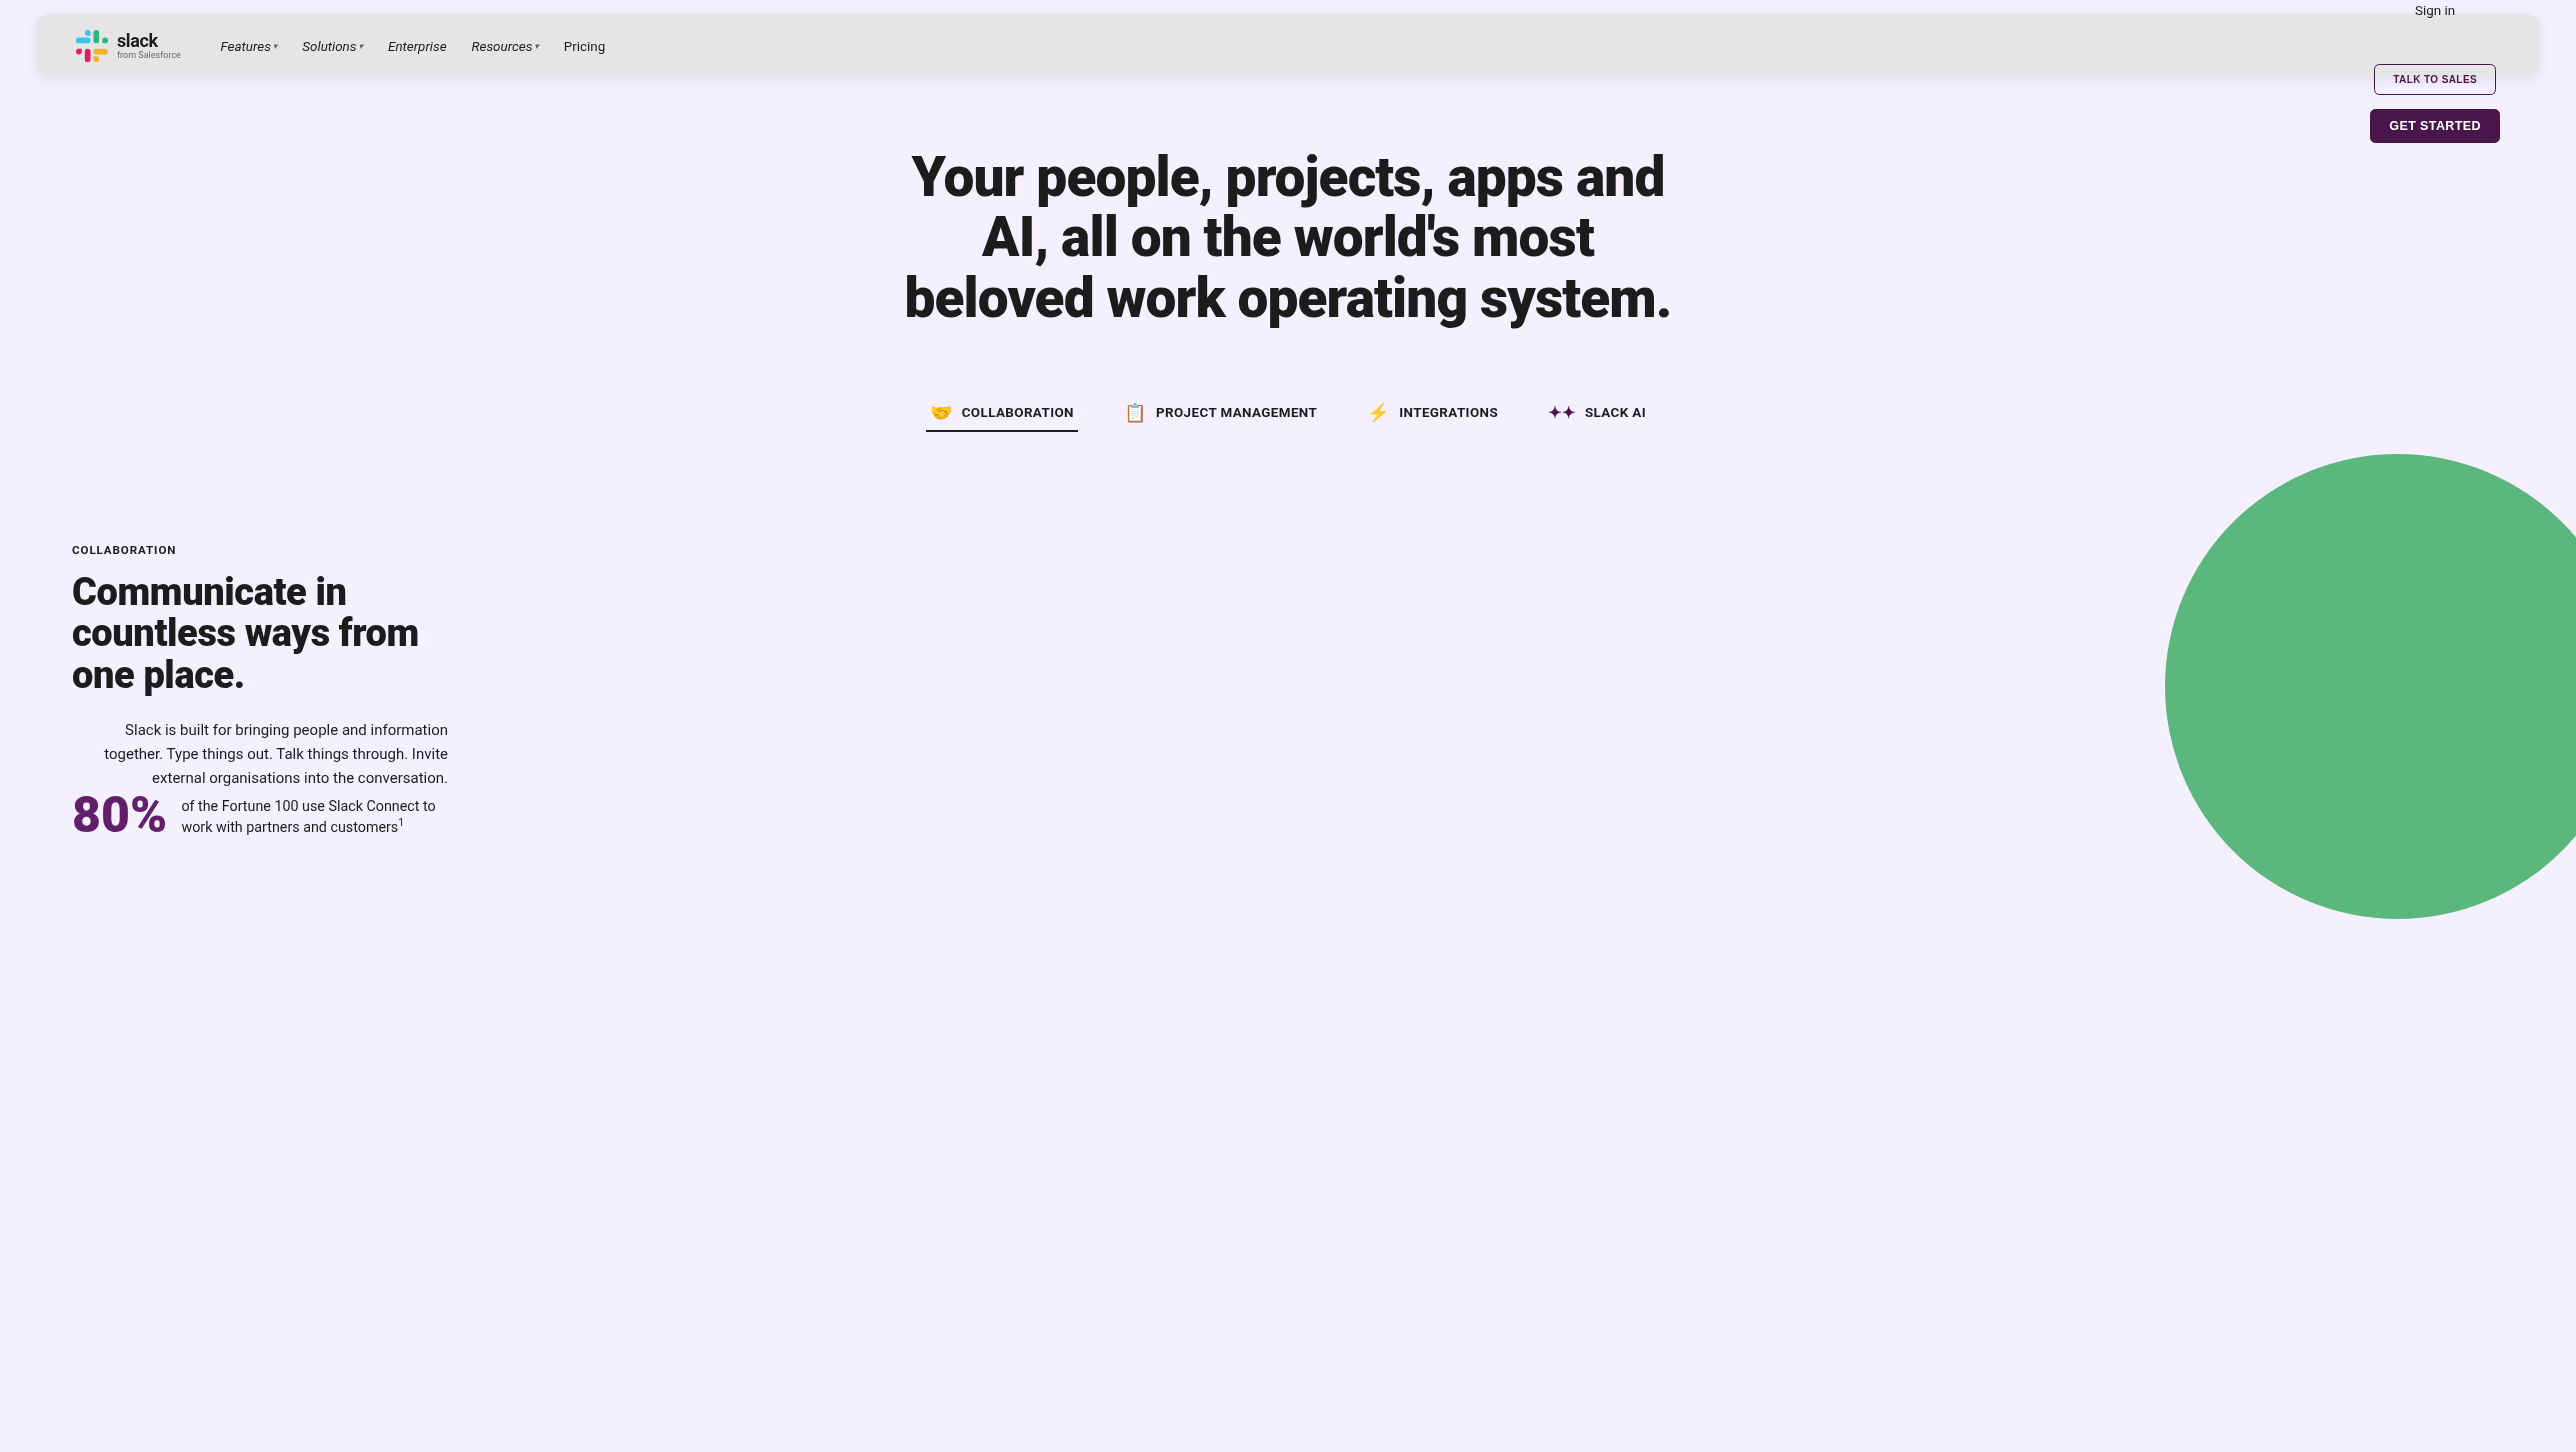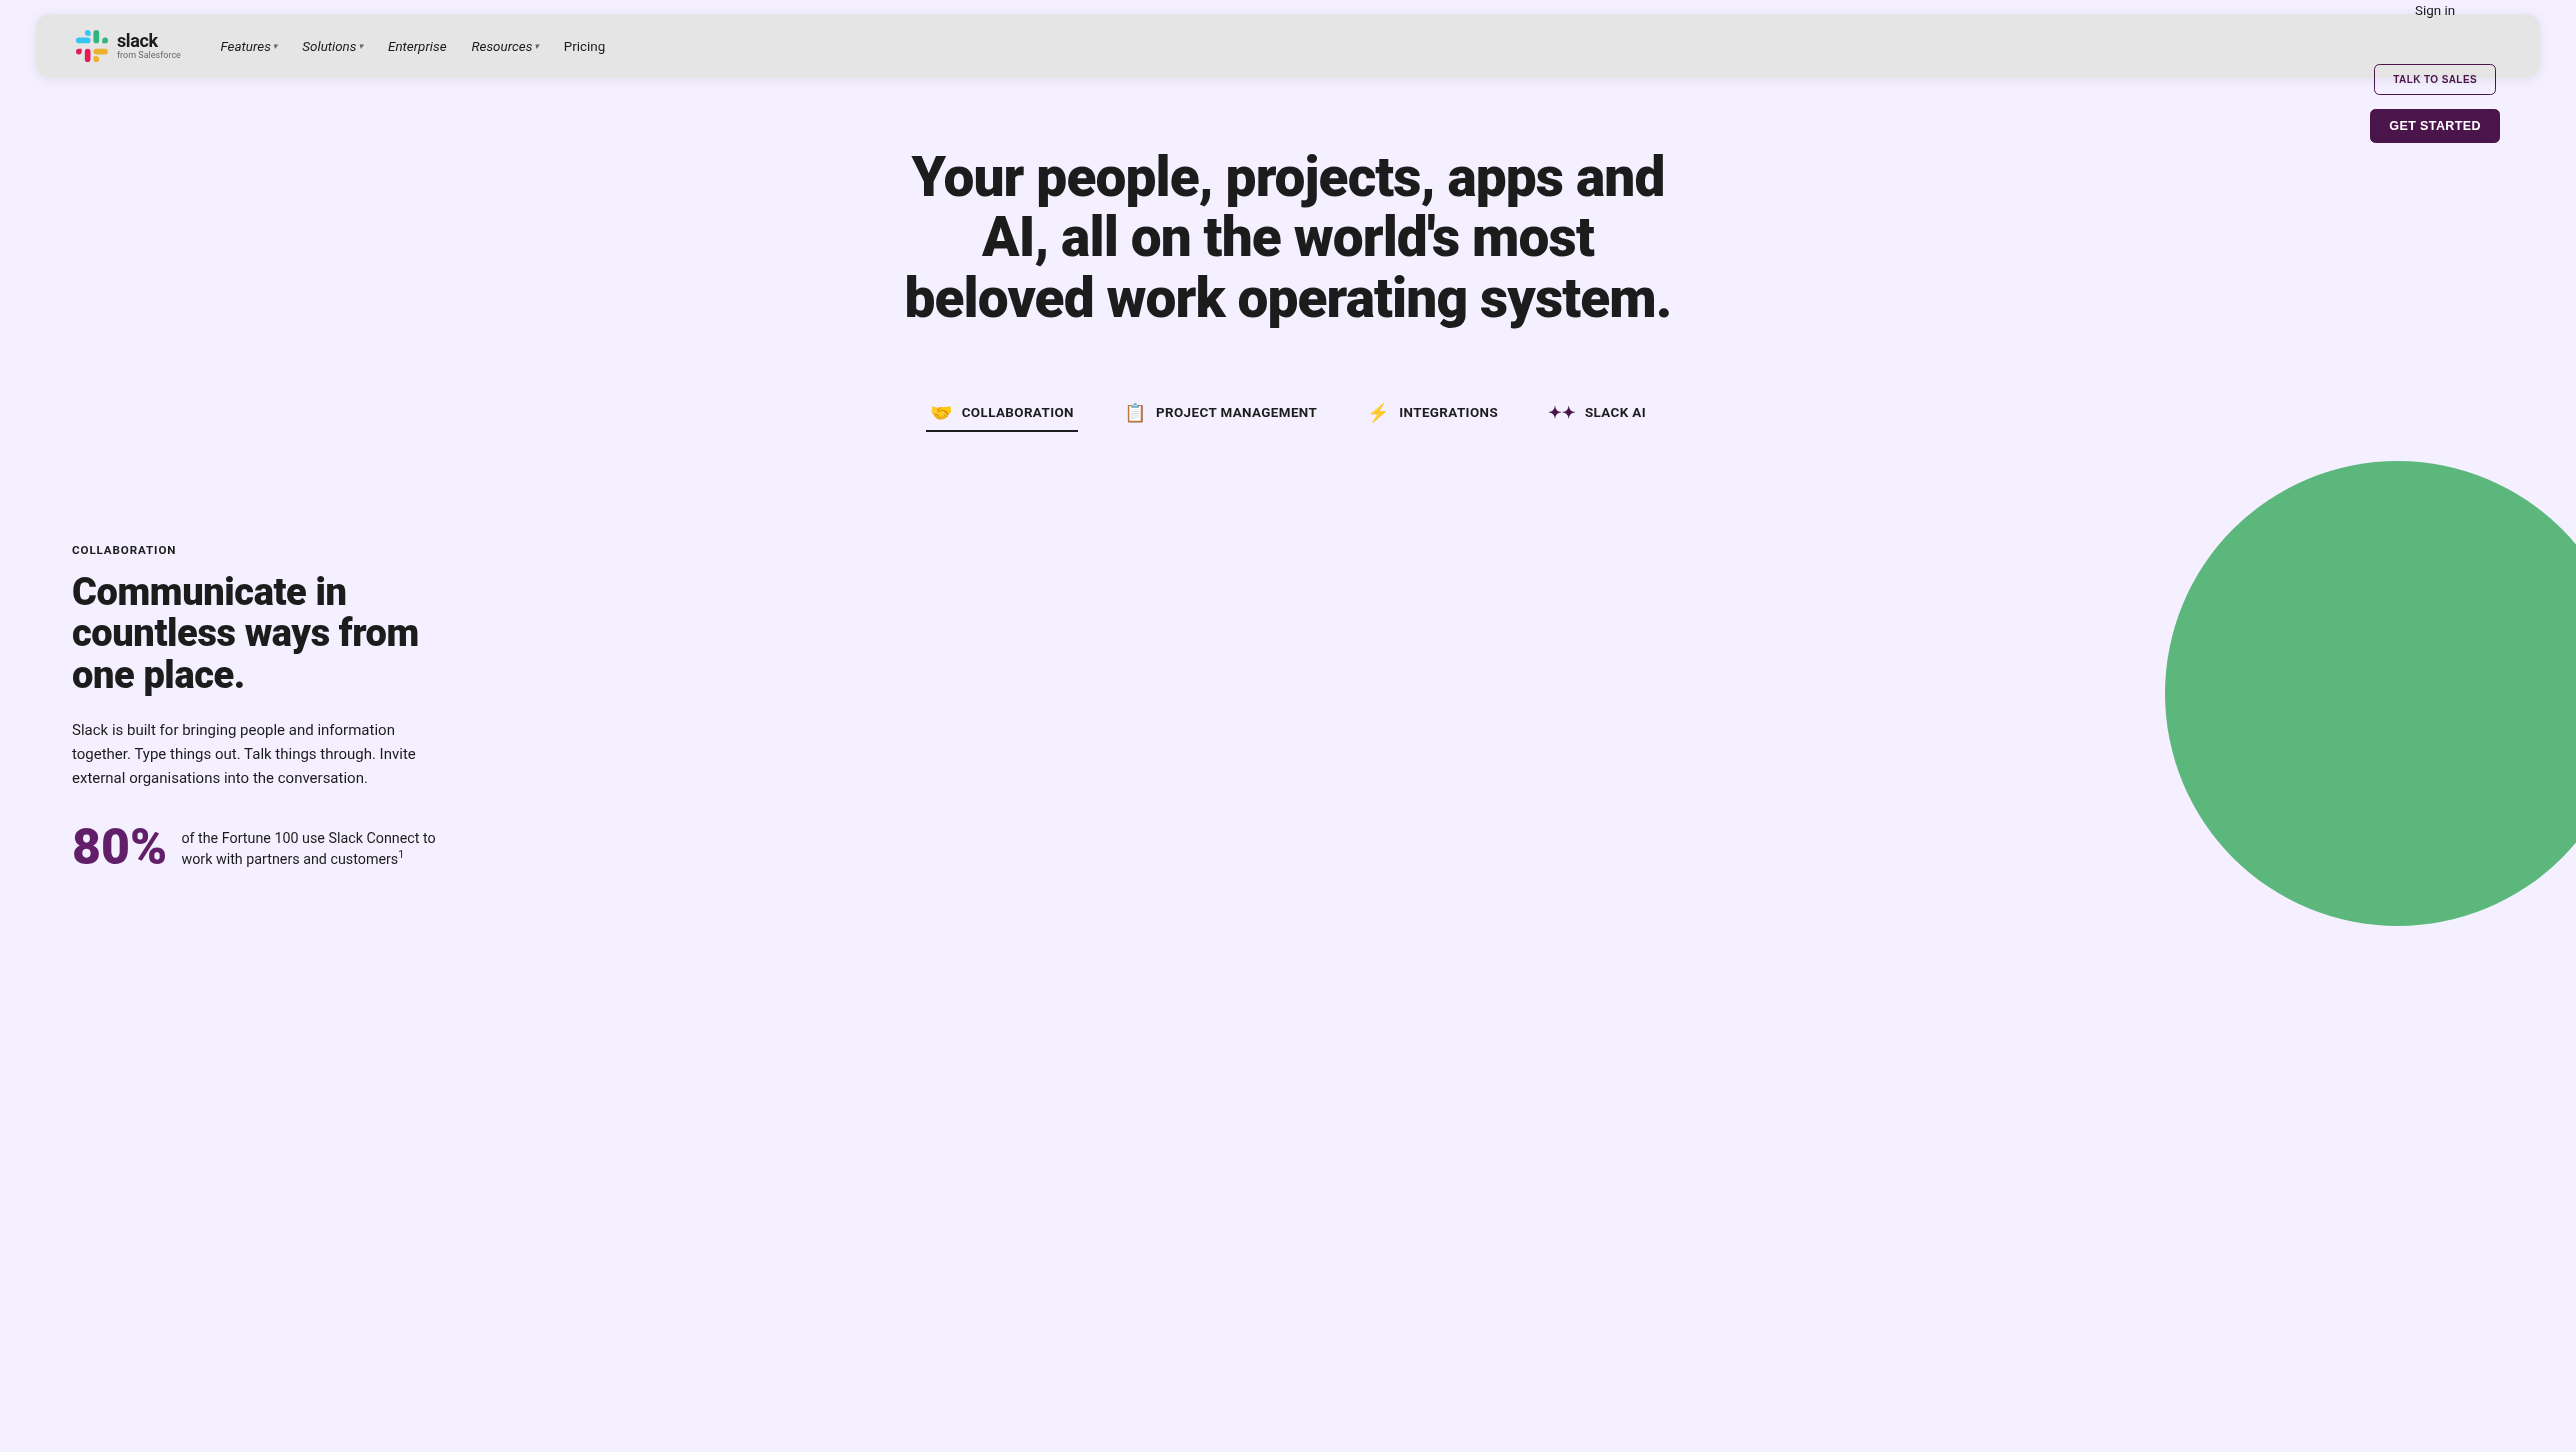--- a/index.html
+++ b/index.html
@@ -185,21 +185,21 @@
       font-weight: 900;
       color: #1d1c1d;
       line-height: 1.1;
       margin-bottom: 21.5px;
       letter-spacing: -0.4px;
     }
     .section-body {
       font-size: 15px;
       color: #1d1c1d;
       line-height: 1.6;
-      margin-bottom: 32px;
+      text-align: right;
     }
     .stat-row {
       display: flex;
       align-items: flex-start;
       gap: 14.3px;
     }
     .stat-number {
       font-size: 50px;
       font-weight: 900;
       color: #611f69;

